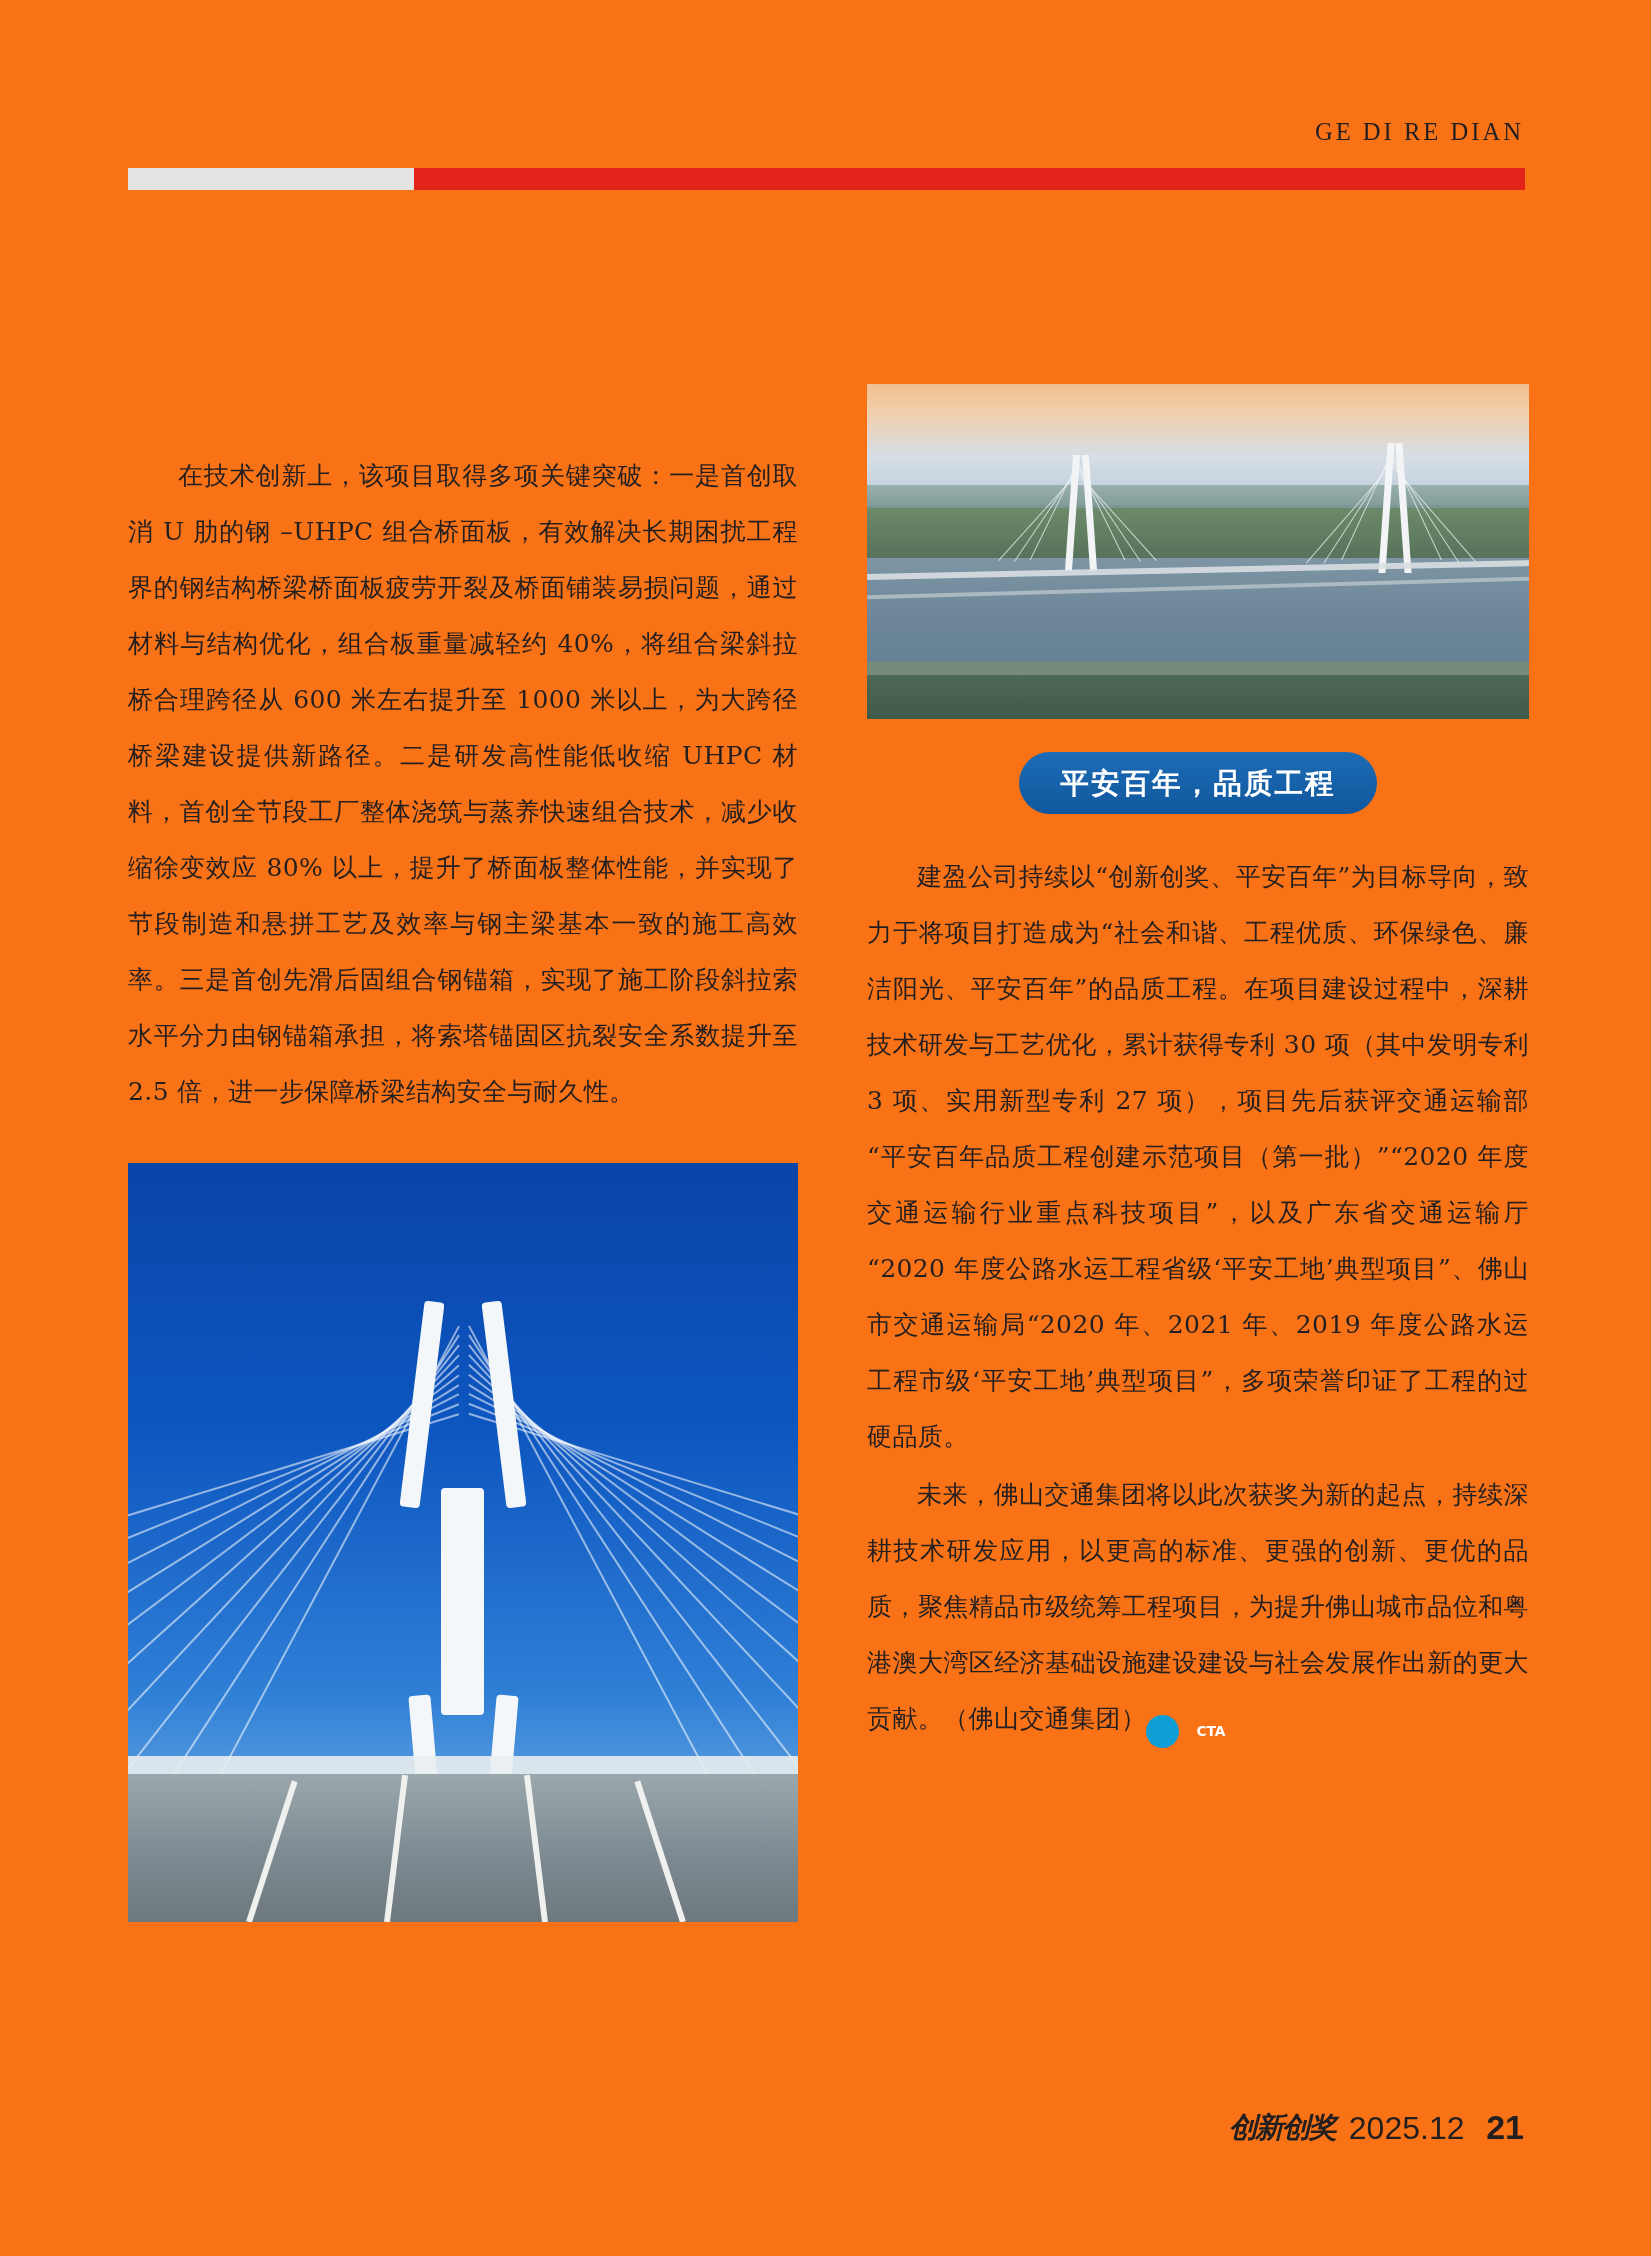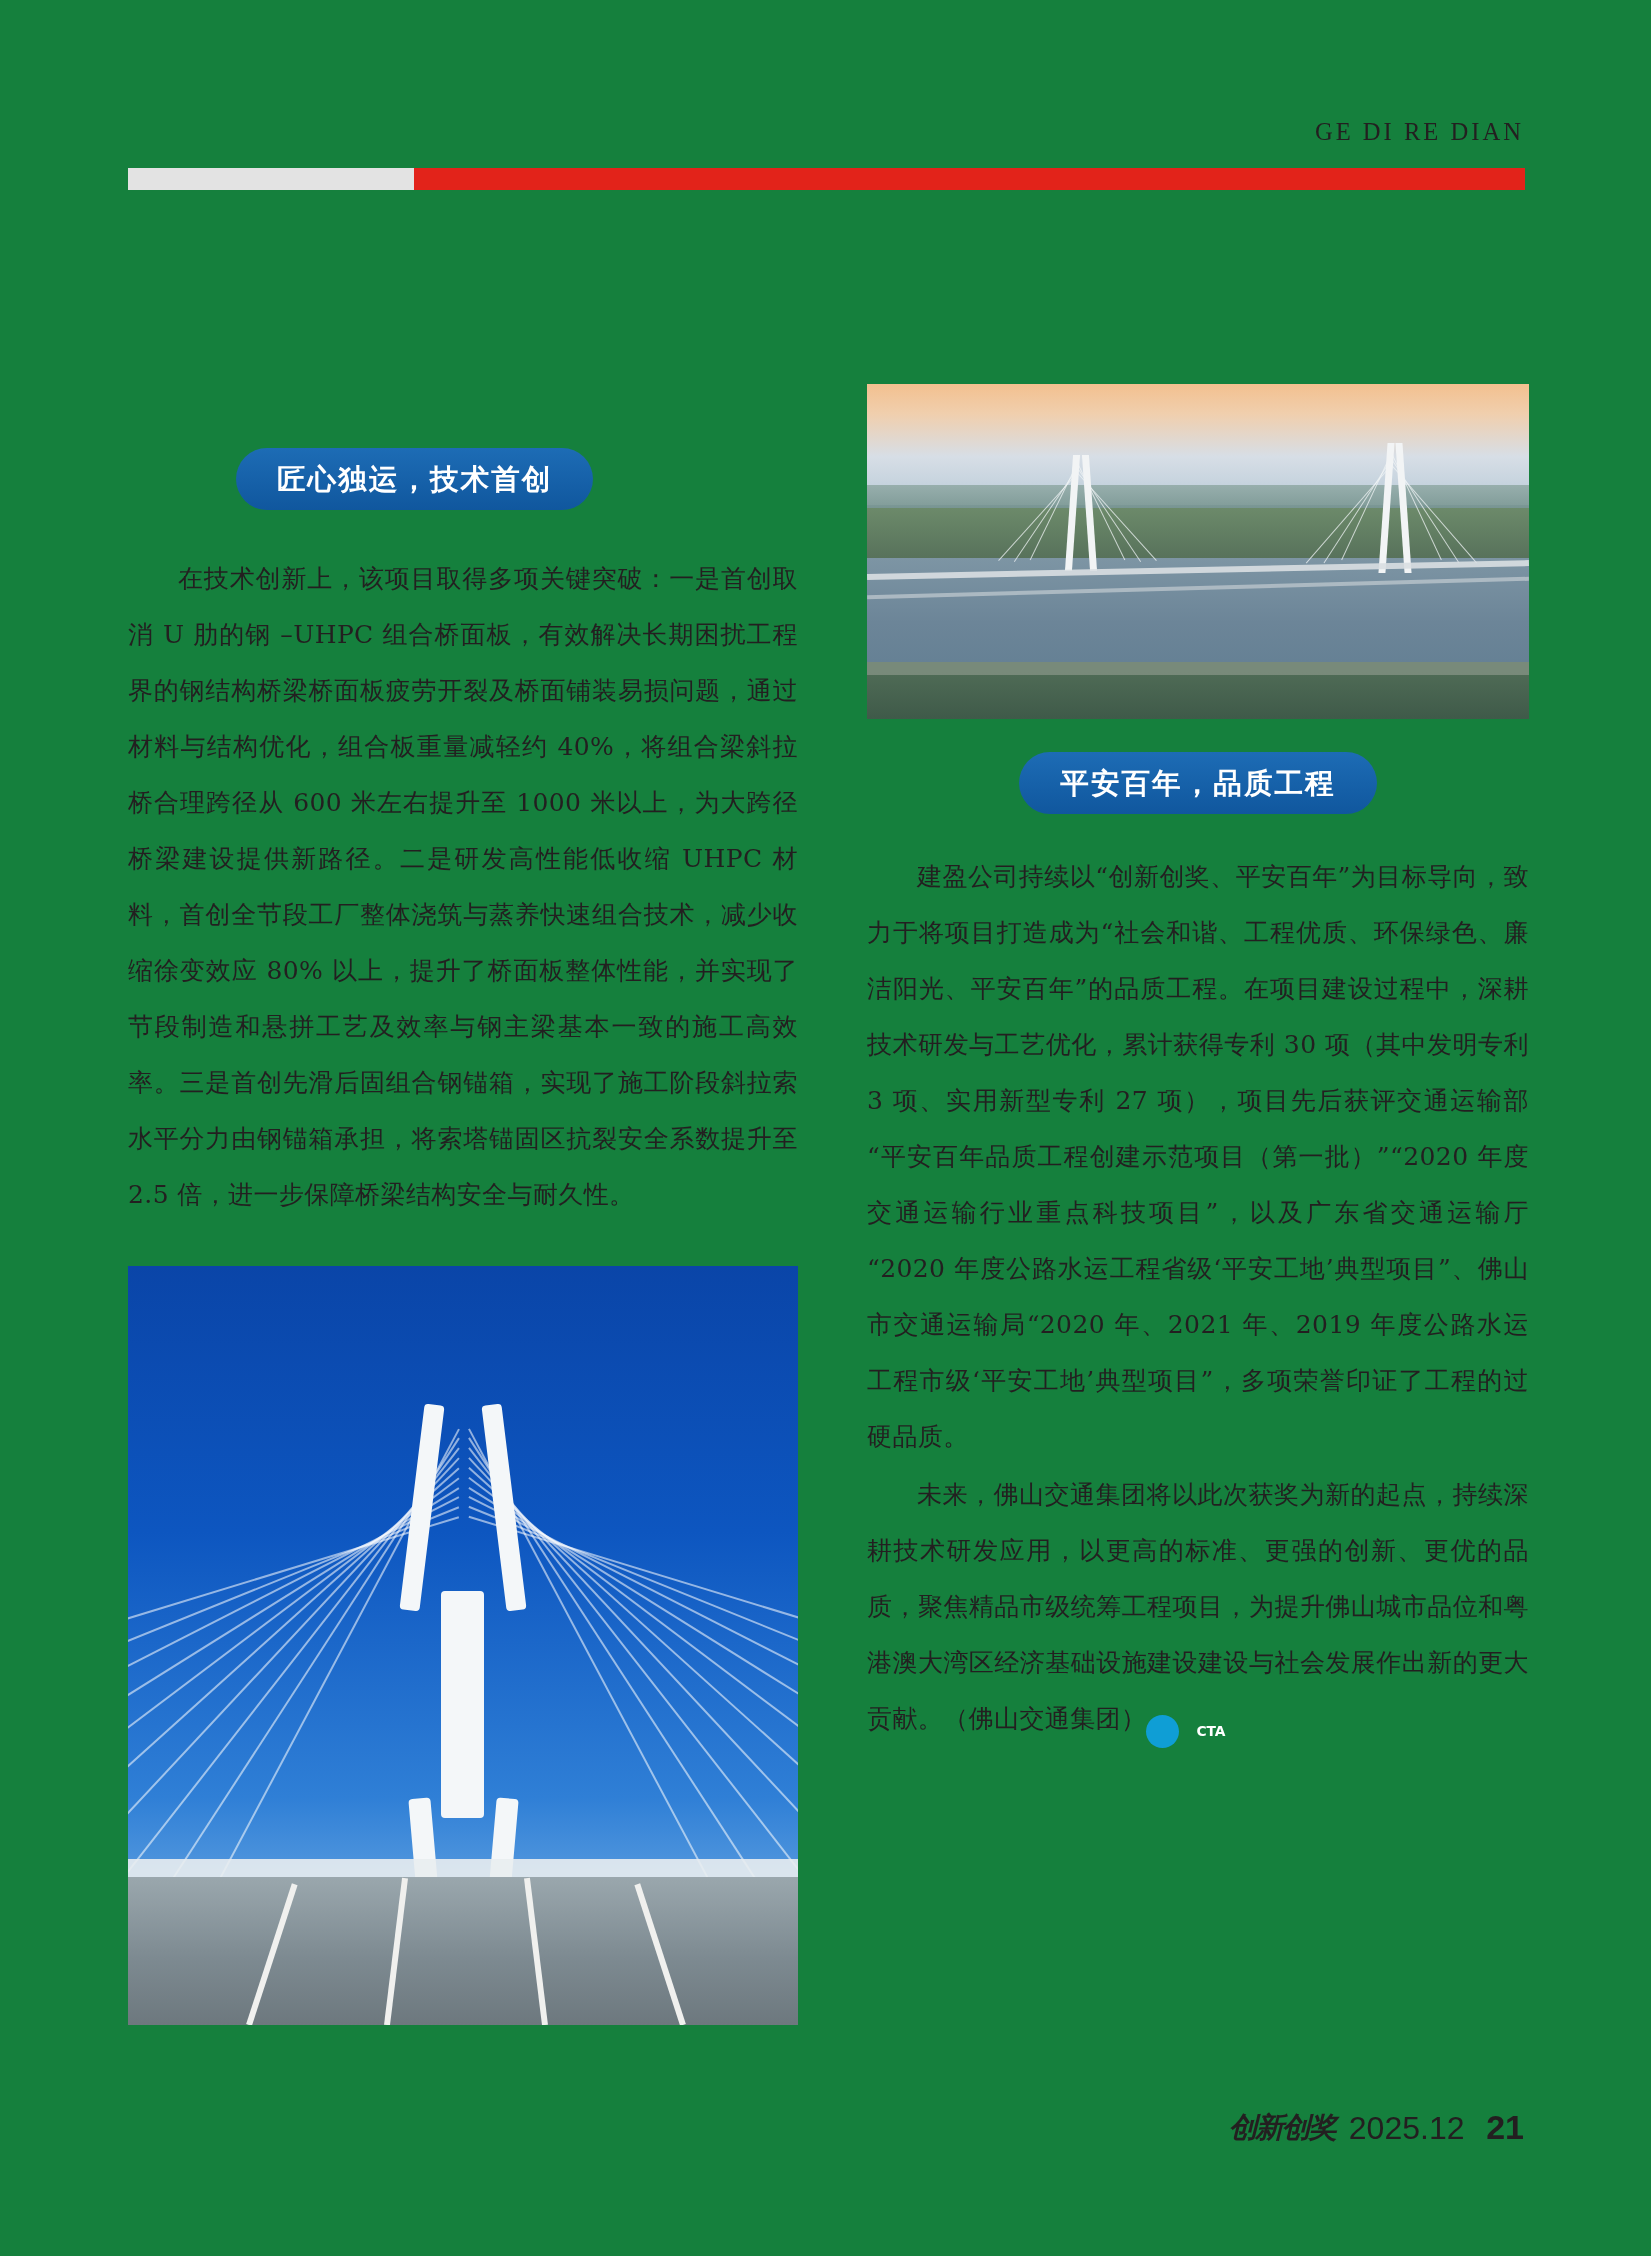--- a/index.html
+++ b/index.html
@@ -4,21 +4,21 @@
 <style>
   html, body {
     margin: 0;
     padding: 0;
     background: #ffffff;
   }
   .page {
     position: relative;
     width: 1652px;
     height: 2257px;
-    background: #15803d;
+    background: #f97316;
     font-family: "Liberation Serif", "DejaVu Serif", serif;
     overflow: hidden;
   }
 
   
   .header-title {
     position: absolute;
     top: 118px;
     right: 128px;
     font-family: "Liberation Serif", serif;
@@ -253,23 +253,20 @@
 <div class="page">
 
   <div class="header-title">GE DI  RE DIAN</div>
   <div class="header-bar">
     <div class="bar-grey"></div>
     <div class="bar-red"></div>
   </div>
 
   <div class="col-left">
 
-    <div class="pill-wrap-left">
-      <span class="pill">匠心独运，技术首创</span>
-    </div>
 
     <p class="body">在技术创新上，该项目取得多项关键突破：一是首创取消 U 肋的钢 –UHPC 组合桥面板，有效解决长期困扰工程界的钢结构桥梁桥面板疲劳开裂及桥面铺装易损问题，通过材料与结构优化，组合板重量减轻约 40%，将组合梁斜拉桥合理跨径从 600 米左右提升至 1000 米以上，为大跨径桥梁建设提供新路径。二是研发高性能低收缩 UHPC 材料，首创全节段工厂整体浇筑与蒸养快速组合技术，减少收缩徐变效应 80% 以上，提升了桥面板整体性能，并实现了节段制造和悬拼工艺及效率与钢主梁基本一致的施工高效率。三是首创先滑后固组合钢锚箱，实现了施工阶段斜拉索水平分力由钢锚箱承担，将索塔锚固区抗裂安全系数提升至 2.5 倍，进一步保障桥梁结构安全与耐久性。</p>
 
     <div class="photo photo-tower">
 
       <div class="tower-cable" style="left:330px; top:163px; height:611px; transform:rotate(28deg);"></div>
       <div class="tower-cable" style="left:330px; top:172px; height:630px; transform:rotate(33deg);"></div>
       <div class="tower-cable" style="left:330px; top:182px; height:650px; transform:rotate(38deg);"></div>
       <div class="tower-cable" style="left:330px; top:192px; height:670px; transform:rotate(43deg);"></div>
       <div class="tower-cable" style="left:330px; top:202px; height:690px; transform:rotate(48deg);"></div>

